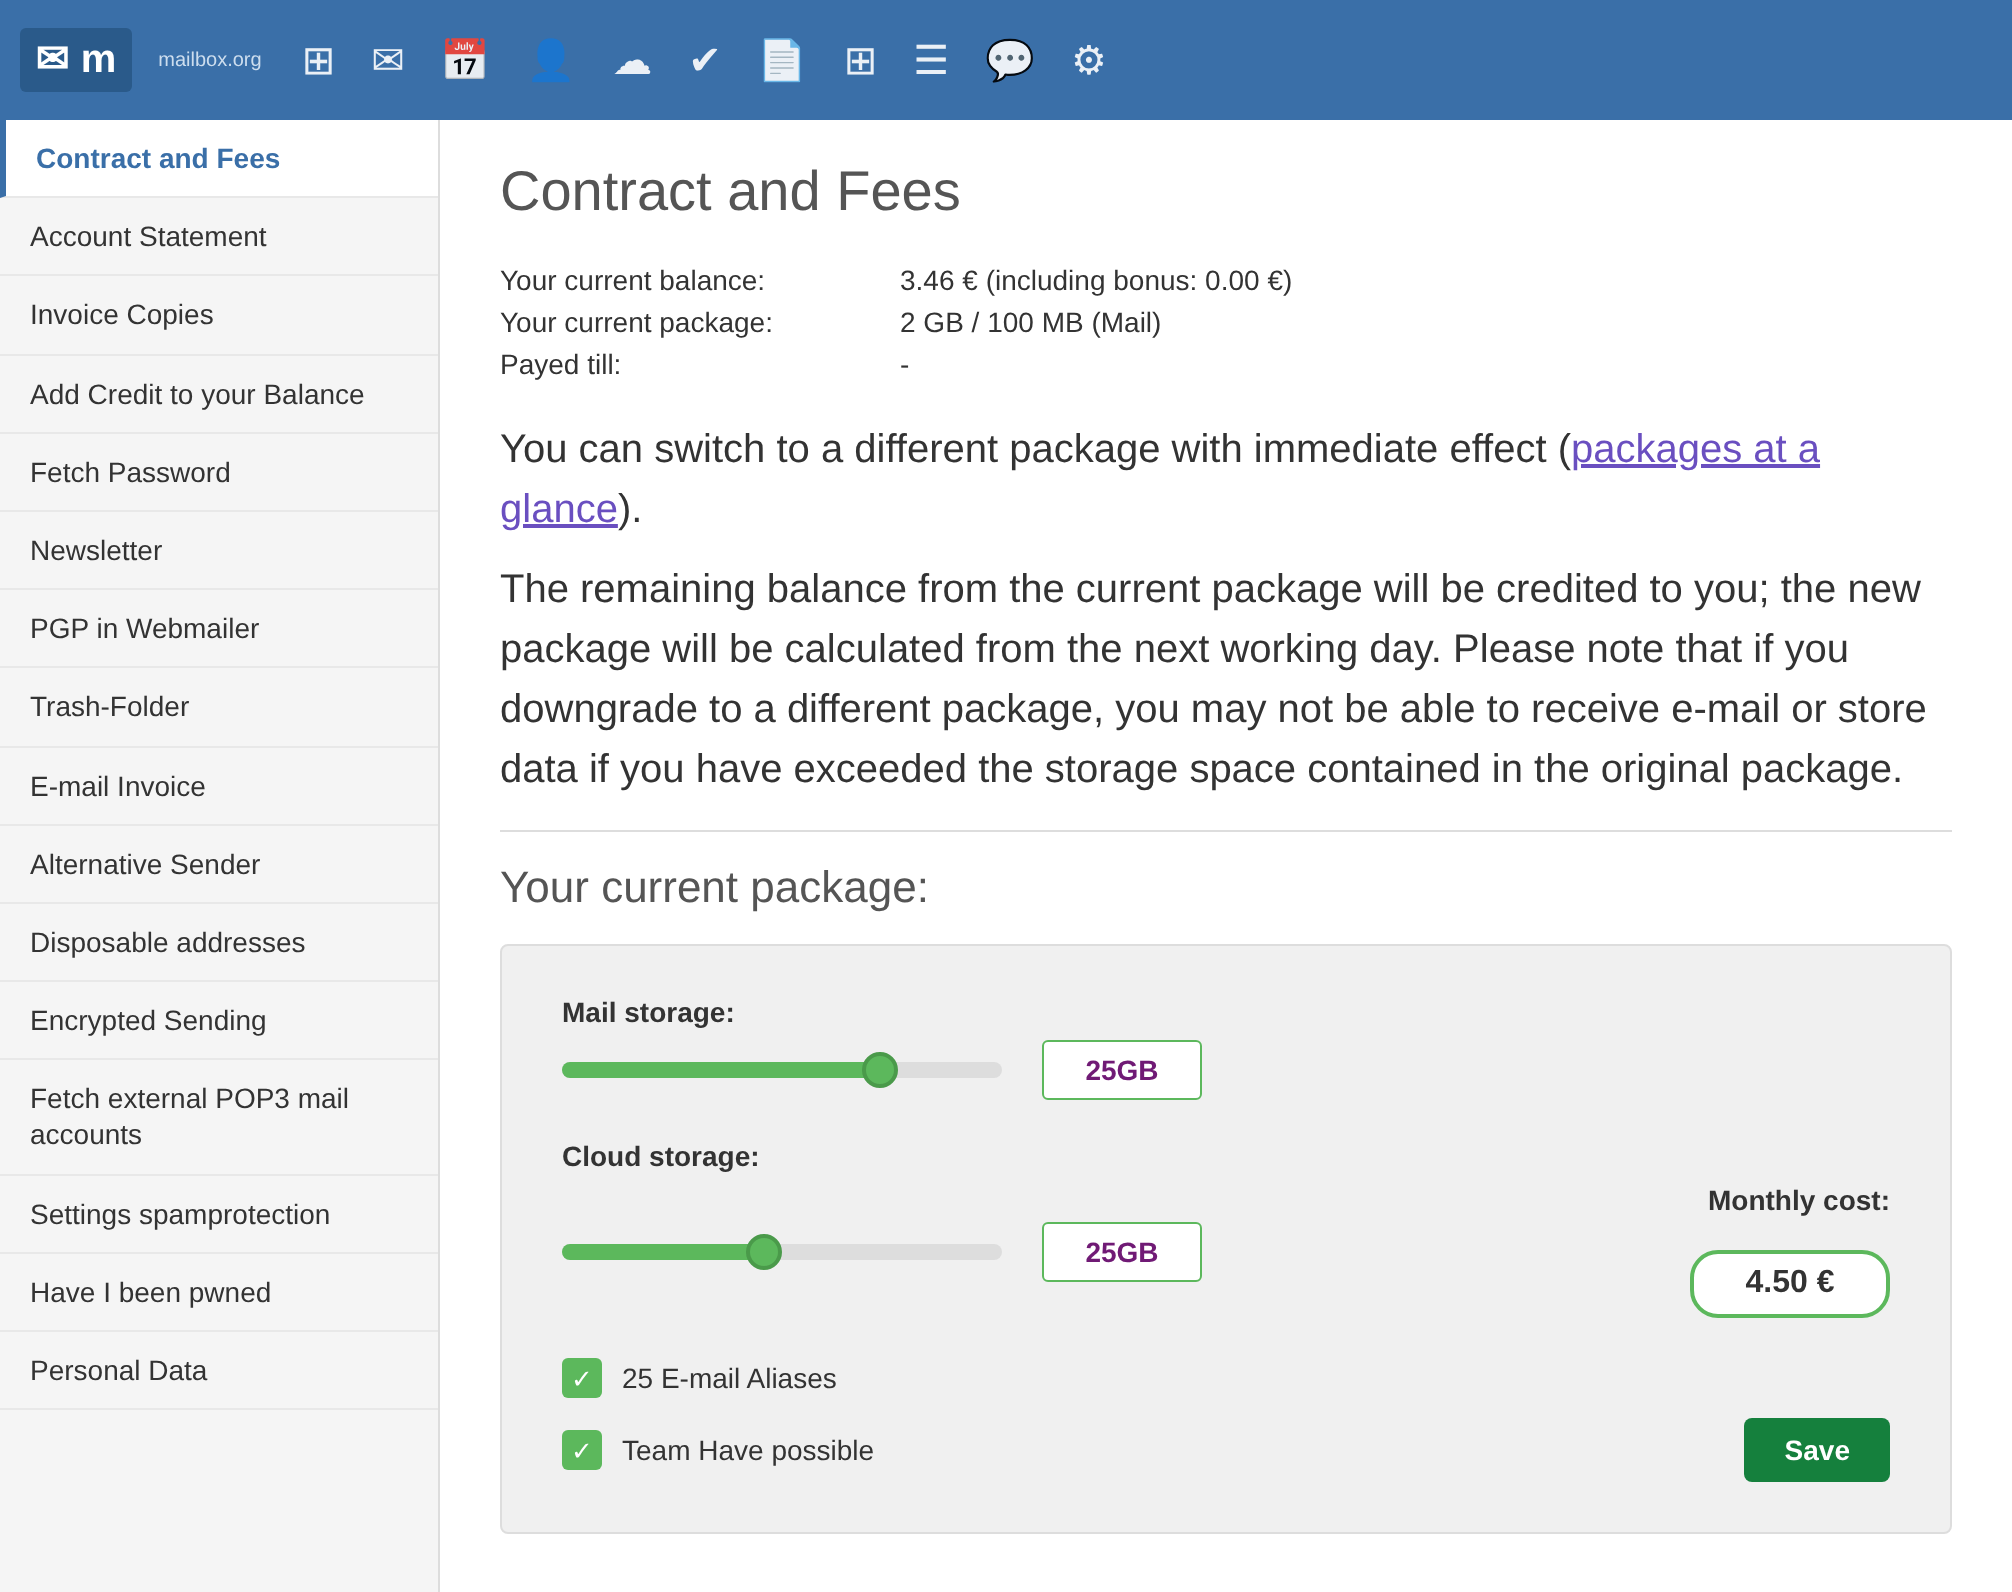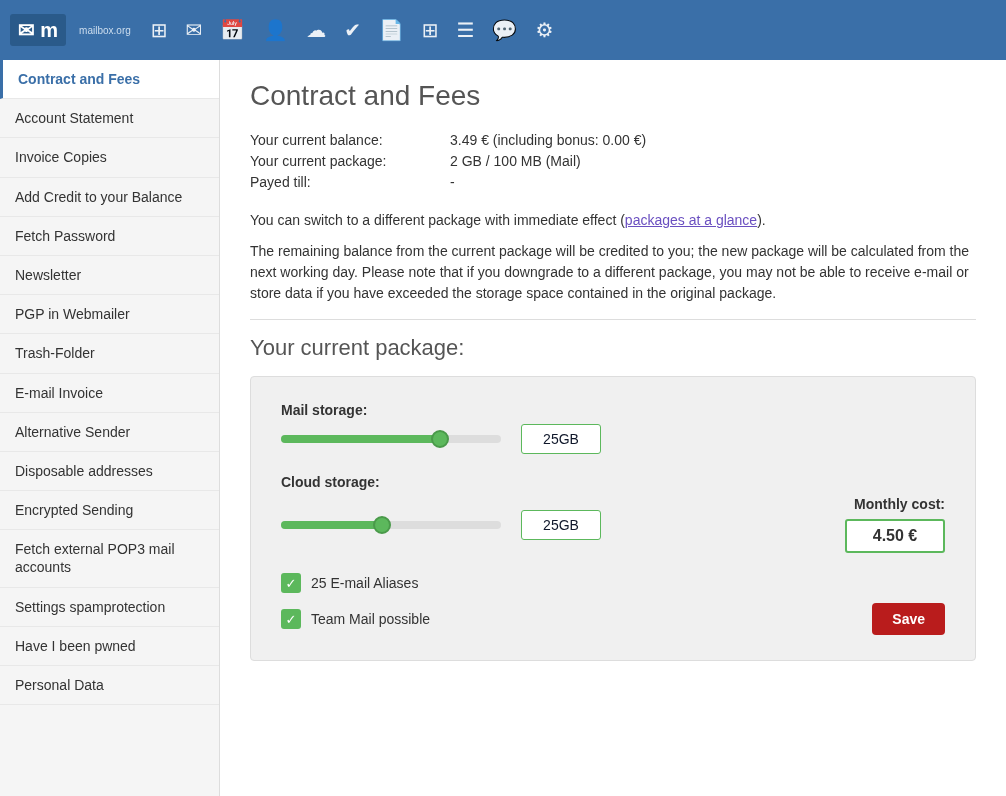--- a/index.html
+++ b/index.html
@@ -99,21 +99,21 @@
       width: 200px;
       color: #333;
       font-size: 14px;
     }
     .info-value {
       color: #333;
       font-size: 14px;
     }
     .notice-text {
       margin-bottom: 10px;
-      font-size: 14px;
+      font-size: 20px;
       color: #333;
       line-height: 1.5;
     }
     .notice-text a {
       color: #6a4fc0;
       text-decoration: underline;
     }
     .section-divider {
       border: none;
       border-top: 1px solid #ddd;
@@ -171,34 +171,35 @@
       border: 2px solid #4a9a4a;
     }
     .slider-thumb-small {
       left: 42%;
     }
     .slider-value-box {
       border: 1px solid #5cb85c;
       border-radius: 3px;
       padding: 6px 0;
       font-size: 14px;
-      color: #0f172a;
+      color: #701a75;
       min-width: 80px;
       text-align: center;
       background: white;
+      font-weight: bold;
     }
     .monthly-cost-label {
       font-size: 14px;
       font-weight: bold;
       color: #333;
-      margin-bottom: 7px;
+      margin-bottom: 17px;
     }
     .monthly-cost-value {
       border: 2px solid #5cb85c;
-      border-radius: 3px;
+      border-radius: 14px;
       padding: 6px 0;
       font-size: 16px;
       font-weight: bold;
       color: #333;
       min-width: 100px;
       text-align: center;
       background: white;
     }
     .checkbox-row {
       display: flex;
@@ -223,21 +224,21 @@
       font-size: 14px;
       color: #333;
     }
     .bottom-row {
       display: flex;
       align-items: center;
       justify-content: space-between;
       margin-top: 5px;
     }
     .save-button {
-      background: #b91c1c;
+      background: #15803d;
       color: white;
       border: none;
       border-radius: 4px;
       padding: 8px 20px;
       font-size: 14px;
       cursor: pointer;
       font-weight: bold;
     }
   </style>
 </head>
@@ -285,21 +286,21 @@
     <div class="sidebar-item">Have I been pwned</div>
     <div class="sidebar-item">Personal Data</div>
   </aside>
 
   <main class="main">
     <h1 class="page-title">Contract and Fees</h1>
 
     <div class="info-table">
       <div class="info-row">
         <span class="info-label">Your current balance:</span>
-        <span class="info-value">3.49 € (including bonus: 0.00 €)</span>
+        <span class="info-value">3.46 € (including bonus: 0.00 €)</span>
       </div>
       <div class="info-row">
         <span class="info-label">Your current package:</span>
         <span class="info-value">2 GB / 100 MB (Mail)</span>
       </div>
       <div class="info-row">
         <span class="info-label">Payed till:</span>
         <span class="info-value">-</span>
       </div>
     </div>
@@ -346,21 +347,21 @@
         </div>
       </div>
 
       <div class="checkbox-row">
         <span class="checkbox-icon">✓</span>
         <span class="checkbox-label">25 E-mail Aliases</span>
       </div>
       <div class="bottom-row">
         <div class="checkbox-row" style="margin-bottom:0;">
           <span class="checkbox-icon">✓</span>
-          <span class="checkbox-label">Team Mail possible</span>
+          <span class="checkbox-label">Team Have possible</span>
         </div>
         <button class="save-button">Save</button>
       </div>
 
     </div>
 
   </main>
 
 </div>
 

